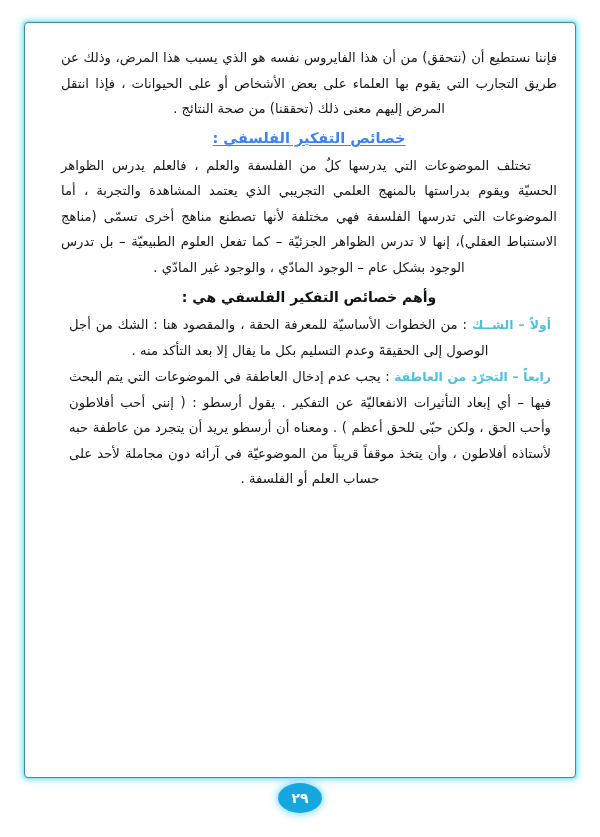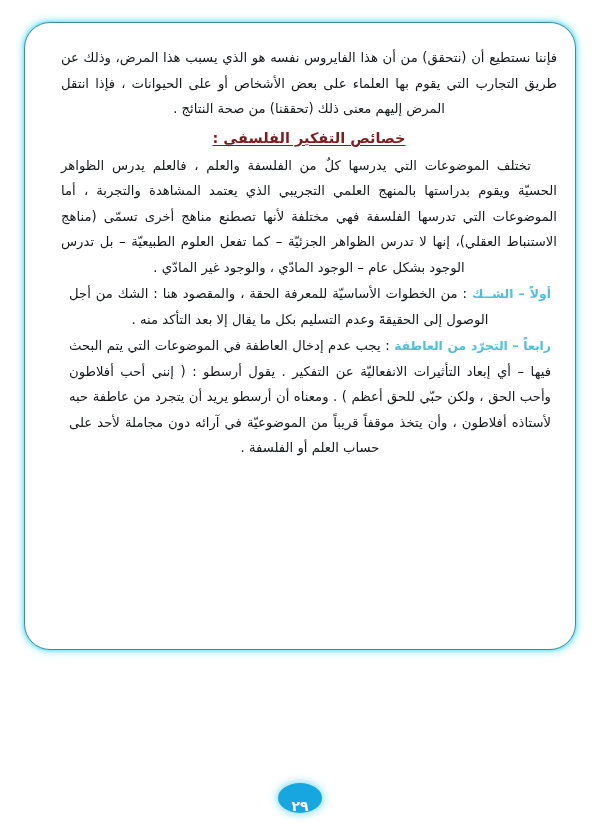--- a/index.html
+++ b/index.html
@@ -15,24 +15,24 @@
     overflow: hidden;
     font-family: "DejaVu Sans", "Liberation Sans", sans-serif;
   }
 
   
   .page-frame {
     position: absolute;
     left: 24px;
     top: 22px;
     width: 552px;
-    height: 628px;
+    height: 756px;
     box-sizing: border-box;
     border: 1.6px solid #3f8f96;
-    border-radius: 26px;
+    border-radius: 4px;
     background: #ffffff;
     box-shadow: 0 0 6px 1.5px rgba(120, 226, 250, 0.85),
                 0 0 2px 0.5px rgba(150, 235, 255, 0.9);
   }
 
   
   .content {
     position: absolute;
     left: 36px;
     right: 18px;
@@ -58,21 +58,21 @@
 
   .indent {
     text-indent: 26px;
   }
 
   
   .section-heading {
     font-size: 14.5px;
     line-height: 26px;
     font-weight: bold;
-    color: #7f1d1d;
+    color: #3b82f6;
     text-align: center;
     text-decoration: underline;
     text-decoration-thickness: 1px;
     text-underline-offset: 2px;
     margin: 3px 0 2px 0;
     direction: rtl;
   }
 
   
   .sub-heading {
@@ -107,21 +107,21 @@
     position: absolute;
     left: 50%;
     top: 783px;
     transform: translateX(-50%);
     width: 44px;
     height: 30px;
     border-radius: 50%;
     background: #16a6e0;
     box-shadow: 0 0 7px 2px rgba(110, 215, 248, 0.75);
     display: flex;
-    align-items: flex-end;
+    align-items: center;
     justify-content: center;
   }
   .page-badge span {
     color: #ffffff;
     font-size: 14px;
     font-weight: bold;
     letter-spacing: 1px;
     line-height: 1;
     font-family: "DejaVu Sans", sans-serif;
   }
@@ -131,20 +131,21 @@
 
 <div class="page-frame">
   <div class="content">
 
     <p class="para last-center">فإننا نستطيع أن (نتحقق) من أن هذا الفايروس نفسه هو الذي يسبب هذا المرض، وذلك عن طريق التجارب التي يقوم بها العلماء على بعض الأشخاص أو على الحيوانات ، فإذا انتقل المرض إليهم معنى ذلك (تحققنا) من صحة النتائج .</p>
 
     <h2 class="section-heading">خصائص التفكير الفلسفي :</h2>
 
     <p class="para indent last-center">تختلف الموضوعات التي يدرسها كلٌ من الفلسفة والعلم ، فالعلم يدرس الظواهر الحسيّة ويقوم بدراستها بالمنهج العلمي التجريبي الذي يعتمد المشاهدة والتجربة ، أما الموضوعات التي تدرسها الفلسفة فهي مختلفة لأنها تصطنع مناهج أخرى تسمّى (مناهج الاستنباط العقلي)، إنها لا تدرس الظواهر الجزئيّة – كما تفعل العلوم الطبيعيّة – بل تدرس الوجود بشكل عام – الوجود المادّي ، والوجود غير المادّي .</p>
 
+    <h3 class="sub-heading">وأهم خصائص التفكير الفلسفي هي :</h3>
 
     <p class="item">
       <span class="label">أولاً – الشــك</span><span> : </span><span>من الخطوات الأساسيّة للمعرفة الحقة ، والمقصود هنا : الشك من أجل الوصول إلى الحقيقةَ وعدم التسليم بكل ما يقال إلا بعد التأكد منه .</span>
     </p>
 
 
 
     <p class="item">
       <span class="label">رابعاً – التجرّد من العاطفة</span><span> : </span><span>يجب عدم إدخال العاطفة في الموضوعات التي يتم البحث فيها – أي إبعاد التأثيرات الانفعاليّة عن التفكير . يقول أرسطو : ( إنني أحب أفلاطون وأحب الحق ، ولكن حبّي للحق أعظم ) . ومعناه أن أرسطو يريد أن يتجرد من عاطفة حبه لأستاذه أفلاطون ، وأن يتخذ موقفاً قريباً من الموضوعيّة في آرائه دون مجاملة لأحد على حساب العلم أو الفلسفة .</span>
     </p>

